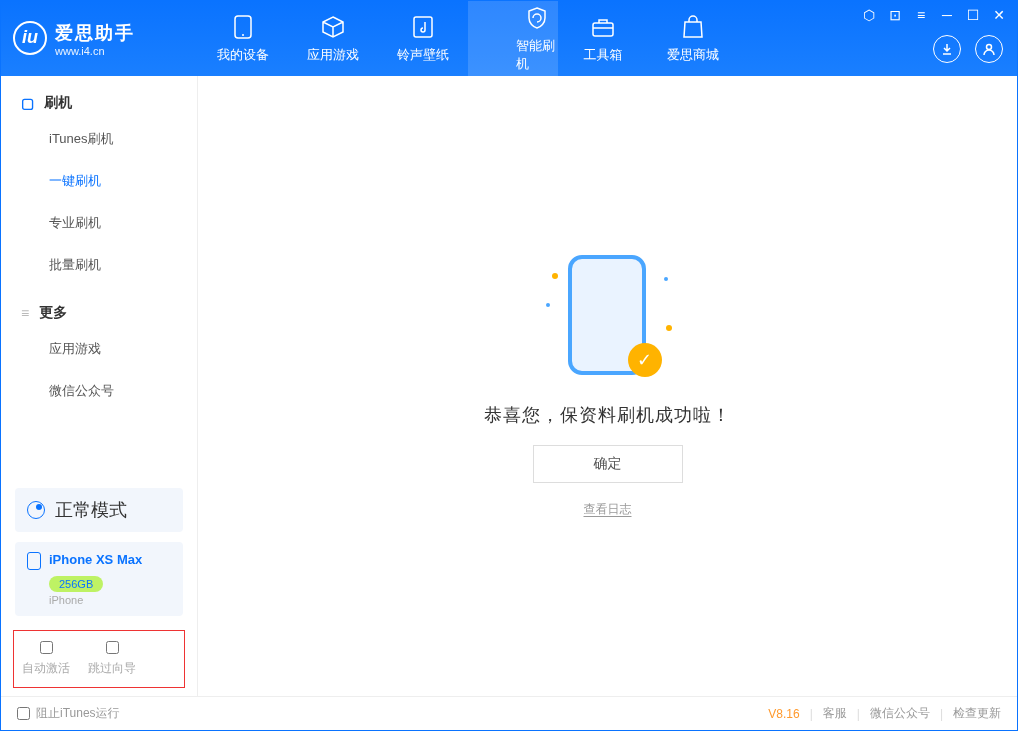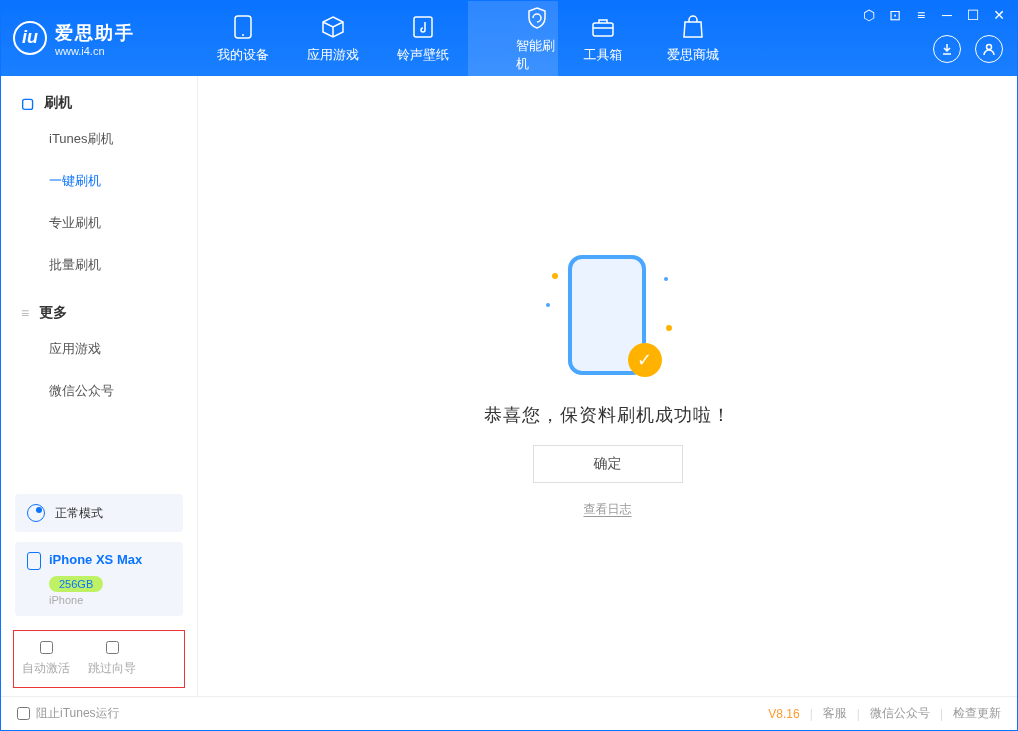--- a/index.html
+++ b/index.html
@@ -19,21 +19,21 @@
 .win-controls-top span { cursor: pointer; width: 16px; text-align: center; }
 .user-icons { position: absolute; right: 14px; top: 34px; display: flex; gap: 14px; }
 .user-icons .circ { width: 28px; height: 28px; border: 1.5px solid #fff; border-radius: 50%; display: flex; align-items: center; justify-content: center; cursor: pointer; color: #fff; }
 .body-area { flex: 1; display: flex; overflow: hidden; }
 .sidebar { width: 197px; border-right: 1px solid #eee; display: flex; flex-direction: column; background: #fff; }
 .side-section-hdr { display: flex; align-items: center; gap: 10px; padding: 18px 20px 6px; color: #333; font-size: 14px; font-weight: bold; }
 .side-section-hdr .sicon { color: #0a73ff; font-size: 14px; }
 .side-item { padding: 12px 20px 12px 48px; font-size: 13px; color: #555; cursor: pointer; }
 .side-item.active { color: #0a73ff; }
 .side-spacer { flex: 1; }
-.mode-box { margin: 0 14px 10px; background: #f2f6fc; border-radius: 4px; padding: 10px 12px; display: flex; align-items: center; gap: 10px; font-size: 12px; color: #333; }
+.mode-box { margin: 0 14px 10px; background: #f2f6fc; border-radius: 4px; padding: 10px 12px; display: flex; align-items: center; gap: 10px; font-size: 18px; color: #333; }
 .mode-box .micon { width: 18px; height: 18px; border: 1.5px solid #0a73ff; border-radius: 50%; position: relative; }
 .mode-box .micon::after { content: ""; position: absolute; width: 6px; height: 6px; background: #0a73ff; border-radius: 50%; top: 2px; right: 2px; }
 .device-box { margin: 0 14px 14px; background: #f2f6fc; border-radius: 4px; padding: 10px 12px; font-size: 13px; }
 .device-box .row1 { display: flex; align-items: flex-start; gap: 8px; color: #0a73ff; font-weight: bold; }
 .device-box .phoneico { width: 14px; height: 18px; border: 1.5px solid #0a73ff; border-radius: 3px; }
 .device-box .badge { display: inline-block; margin: 6px 0 2px 22px; background: #bef264; color: #0a73ff; font-size: 11px; padding: 2px 10px; border-radius: 10px; }
 .device-box .subtle { margin-left: 22px; color: #aaa; font-size: 11px; }
 .check-row { border: 1px solid #e33; margin: 0 12px 8px; padding: 10px 8px; display: flex; gap: 18px; font-size: 12px; color: #aaa; }
 .check-row label { display: flex; align-items: center; gap: 6px; cursor: pointer; flex-direction: column; }
 .check-row input { width: 13px; height: 13px; }

